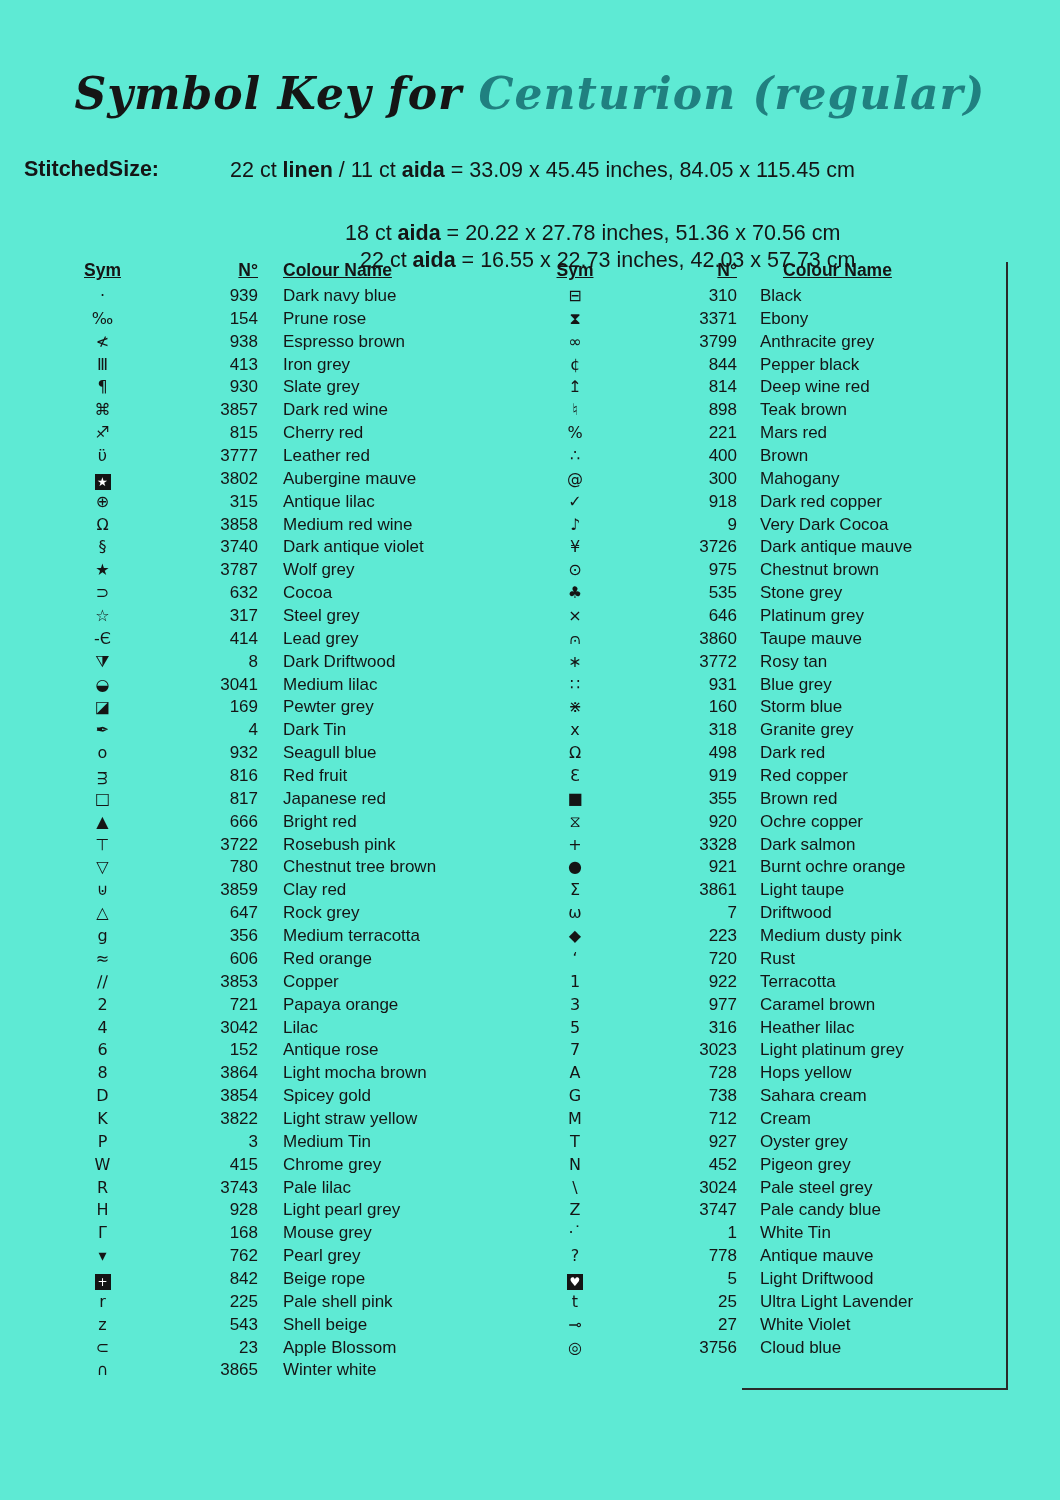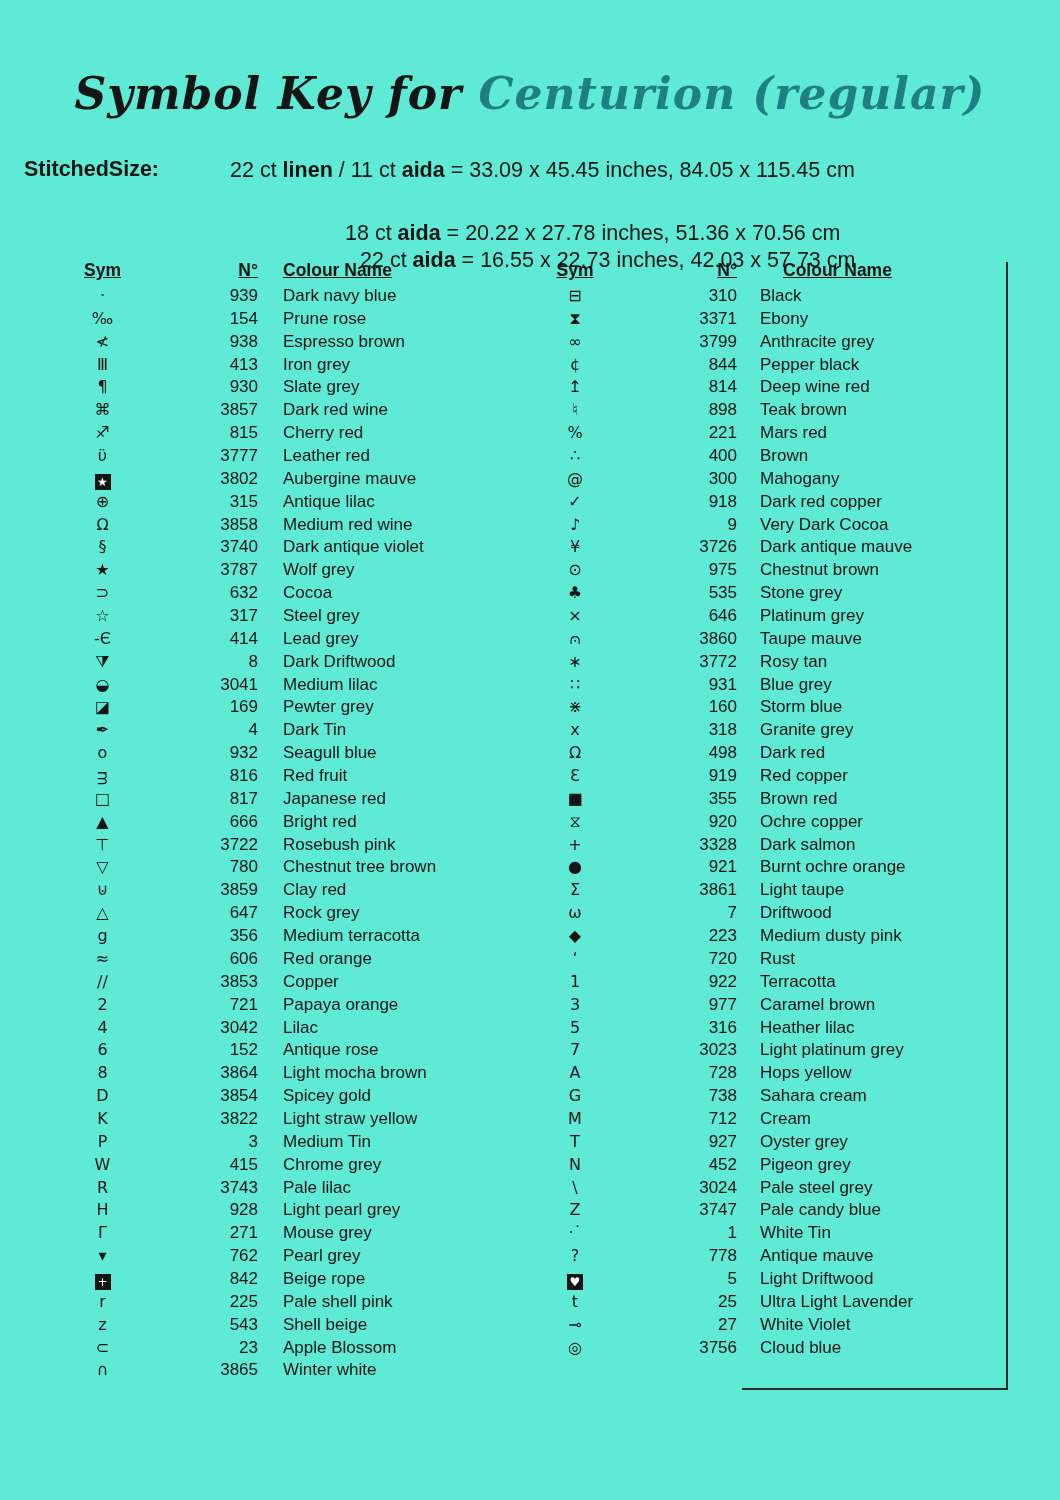--- a/index.html
+++ b/index.html
@@ -269,21 +269,21 @@
           <span class="c-num">3743</span>
           <span class="c-name">Pale lilac</span>
         </div>
         <div class="row">
           <span class="c-sym">H</span>
           <span class="c-num">928</span>
           <span class="c-name">Light pearl grey</span>
         </div>
         <div class="row">
           <span class="c-sym">Γ</span>
-          <span class="c-num">271</span>
+          <span class="c-num">168</span>
           <span class="c-name">Mouse grey</span>
         </div>
         <div class="row">
           <span class="c-sym">▾</span>
           <span class="c-num">762</span>
           <span class="c-name">Pearl grey</span>
         </div>
         <div class="row">
           <span class="c-sym"><span class="inv">+</span></span>
           <span class="c-num">842</span>

